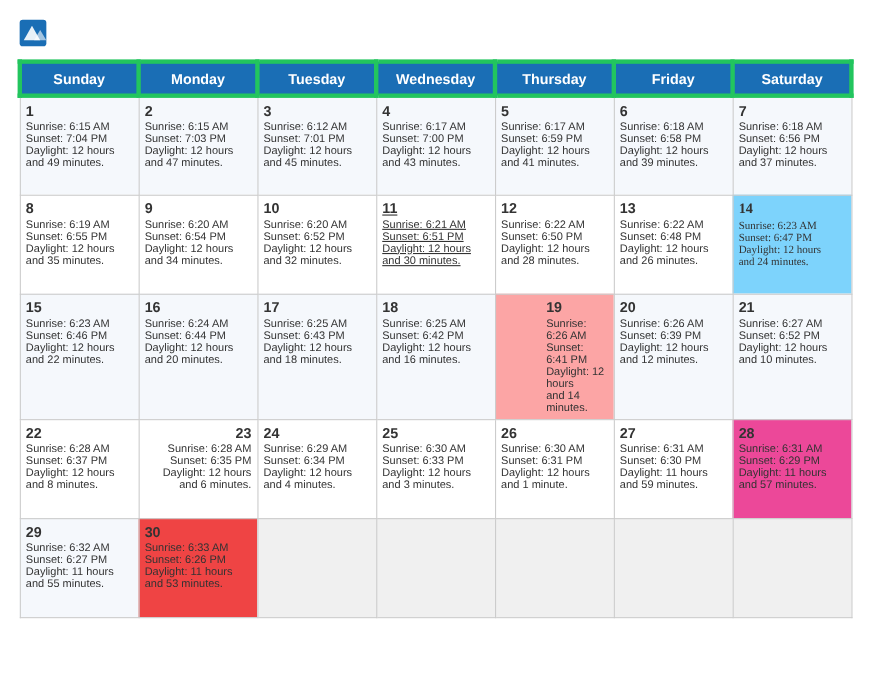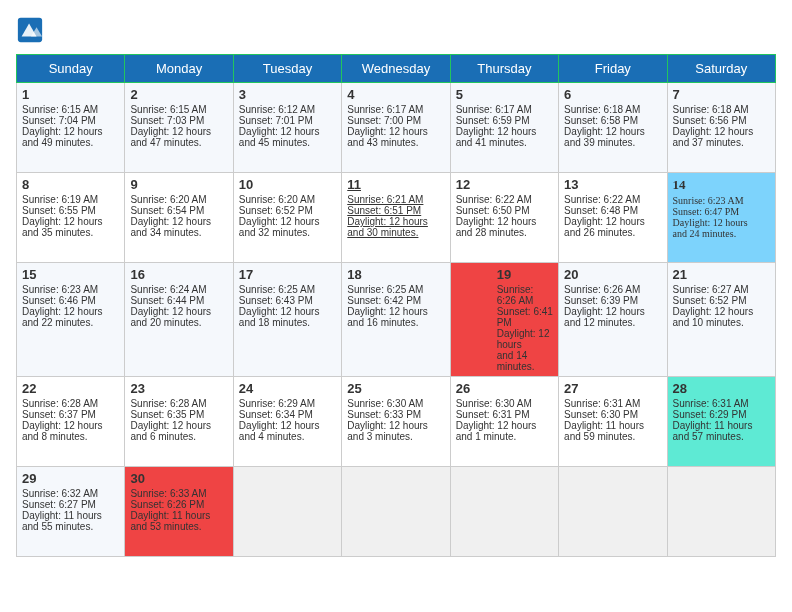--- a/index.html
+++ b/index.html
@@ -49,22 +49,22 @@
     table {
       width: 100%;
       border-collapse: collapse;
       table-layout: fixed;
     }
     th {
       background-color: #1a6eb5;
       color: #fff;
       padding: 6px 4px;
       font-size: 13px;
-      font-weight: normal;
-      border: 1px solid #22c55e;
+      font-weight: bold;
+      border: 4px solid #22c55e;
     }
     td {
       vertical-align: top;
       border: 1px solid #ccc;
       padding: 4px 5px;
       font-size: 10px;
       color: #333;
       height: 90px;
       background: #fff;
     }
@@ -242,21 +242,21 @@
           <div>Daylight: 12 hours</div>
           <div>and 18 minutes.</div>
         </td>
         <td style="background: rgb(245, 248, 252);">
           <span class="day-num">18</span>
           <div>Sunrise: 6:25 AM</div>
           <div>Sunset: 6:42 PM</div>
           <div>Daylight: 12 hours</div>
           <div>and 16 minutes.</div>
         </td>
-        <td style="background: #ef4444; padding-left: 46px;">
+        <td style="background: #fca5a5; padding-left: 46px;">
           <span class="day-num">19</span>
           <div>Sunrise: 6:26 AM</div>
           <div>Sunset: 6:41 PM</div>
           <div>Daylight: 12 hours</div>
           <div>and 14 minutes.</div>
         </td>
         <td style="background: rgb(245, 248, 252);">
           <span class="day-num">20</span>
           <div>Sunrise: 6:26 AM</div>
           <div>Sunset: 6:39 PM</div>
@@ -272,21 +272,21 @@
         </td>
       </tr>
       <tr>
         <td style="background: rgb(255, 255, 255);">
           <span class="day-num">22</span>
           <div>Sunrise: 6:28 AM</div>
           <div>Sunset: 6:37 PM</div>
           <div>Daylight: 12 hours</div>
           <div>and 8 minutes.</div>
         </td>
-        <td style="background: rgb(255, 255, 255);">
+        <td style="background: rgb(255, 255, 255); text-align: right;">
           <span class="day-num">23</span>
           <div>Sunrise: 6:28 AM</div>
           <div>Sunset: 6:35 PM</div>
           <div>Daylight: 12 hours</div>
           <div>and 6 minutes.</div>
         </td>
         <td style="background: rgb(255, 255, 255);">
           <span class="day-num">24</span>
           <div>Sunrise: 6:29 AM</div>
           <div>Sunset: 6:34 PM</div>
@@ -307,21 +307,21 @@
           <div>Daylight: 12 hours</div>
           <div>and 1 minute.</div>
         </td>
         <td style="background: rgb(255, 255, 255);">
           <span class="day-num">27</span>
           <div>Sunrise: 6:31 AM</div>
           <div>Sunset: 6:30 PM</div>
           <div>Daylight: 11 hours</div>
           <div>and 59 minutes.</div>
         </td>
-        <td style="background: #5eead4;">
+        <td style="background: #ec4899;">
           <span class="day-num">28</span>
           <div>Sunrise: 6:31 AM</div>
           <div>Sunset: 6:29 PM</div>
           <div>Daylight: 11 hours</div>
           <div>and 57 minutes.</div>
         </td>
       </tr>
       <tr>
         <td style="background: rgb(245, 248, 252);">
           <span class="day-num">29</span>

